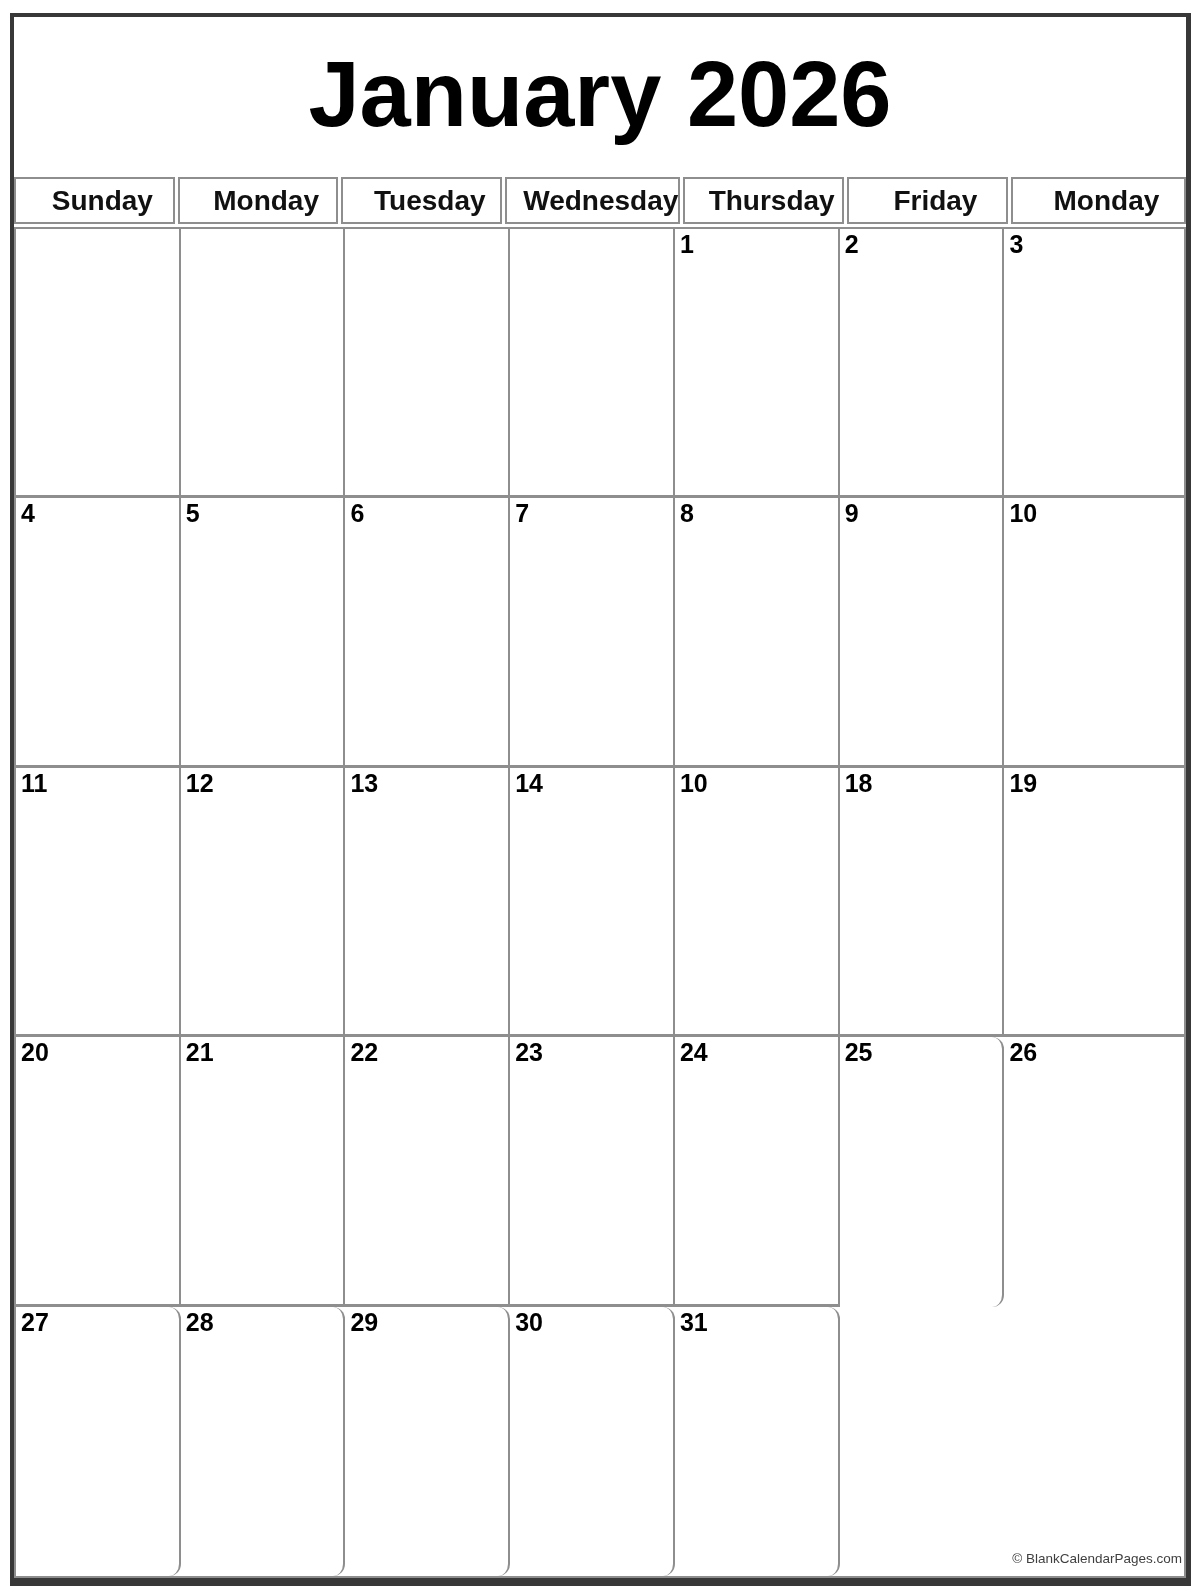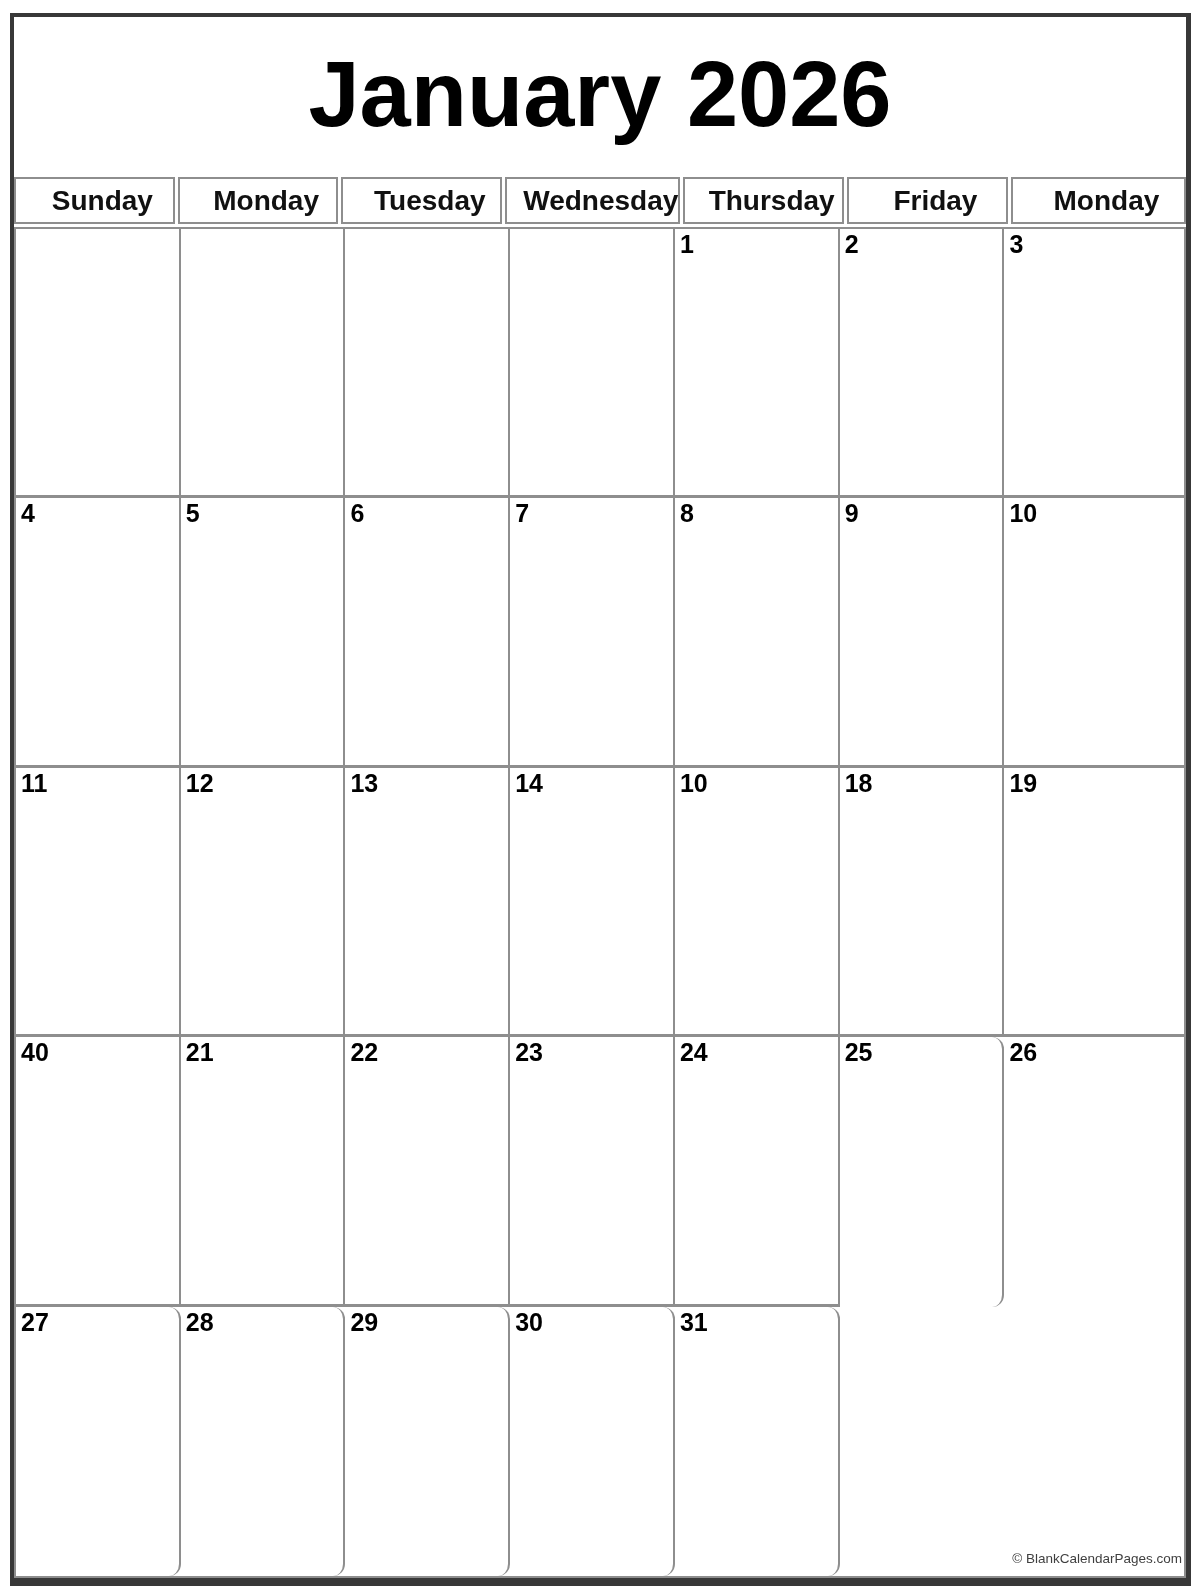--- a/index.html
+++ b/index.html
@@ -139,21 +139,21 @@
           <div class="day-cell"><span class="day-number">8</span></div>
           <div class="day-cell"><span class="day-number">9</span></div>
           <div class="day-cell"><span class="day-number">10</span></div>
           <div class="day-cell"><span class="day-number">11</span></div>
           <div class="day-cell"><span class="day-number">12</span></div>
           <div class="day-cell"><span class="day-number">13</span></div>
           <div class="day-cell"><span class="day-number">14</span></div>
           <div class="day-cell"><span class="day-number">10</span></div>
           <div class="day-cell"><span class="day-number">18</span></div>
           <div class="day-cell"><span class="day-number">19</span></div>
-          <div class="day-cell"><span class="day-number">40</span></div>
+          <div class="day-cell"><span class="day-number">20</span></div>
           <div class="day-cell"><span class="day-number">21</span></div>
           <div class="day-cell"><span class="day-number">22</span></div>
           <div class="day-cell"><span class="day-number">23</span></div>
           <div class="day-cell"><span class="day-number">24</span></div>
           <div class="day-cell"><span class="day-number">25</span></div>
           <div class="day-cell"><span class="day-number">26</span></div>
           <div class="day-cell"><span class="day-number">27</span></div>
           <div class="day-cell"><span class="day-number">28</span></div>
           <div class="day-cell"><span class="day-number">29</span></div>
           <div class="day-cell"><span class="day-number">30</span></div>

